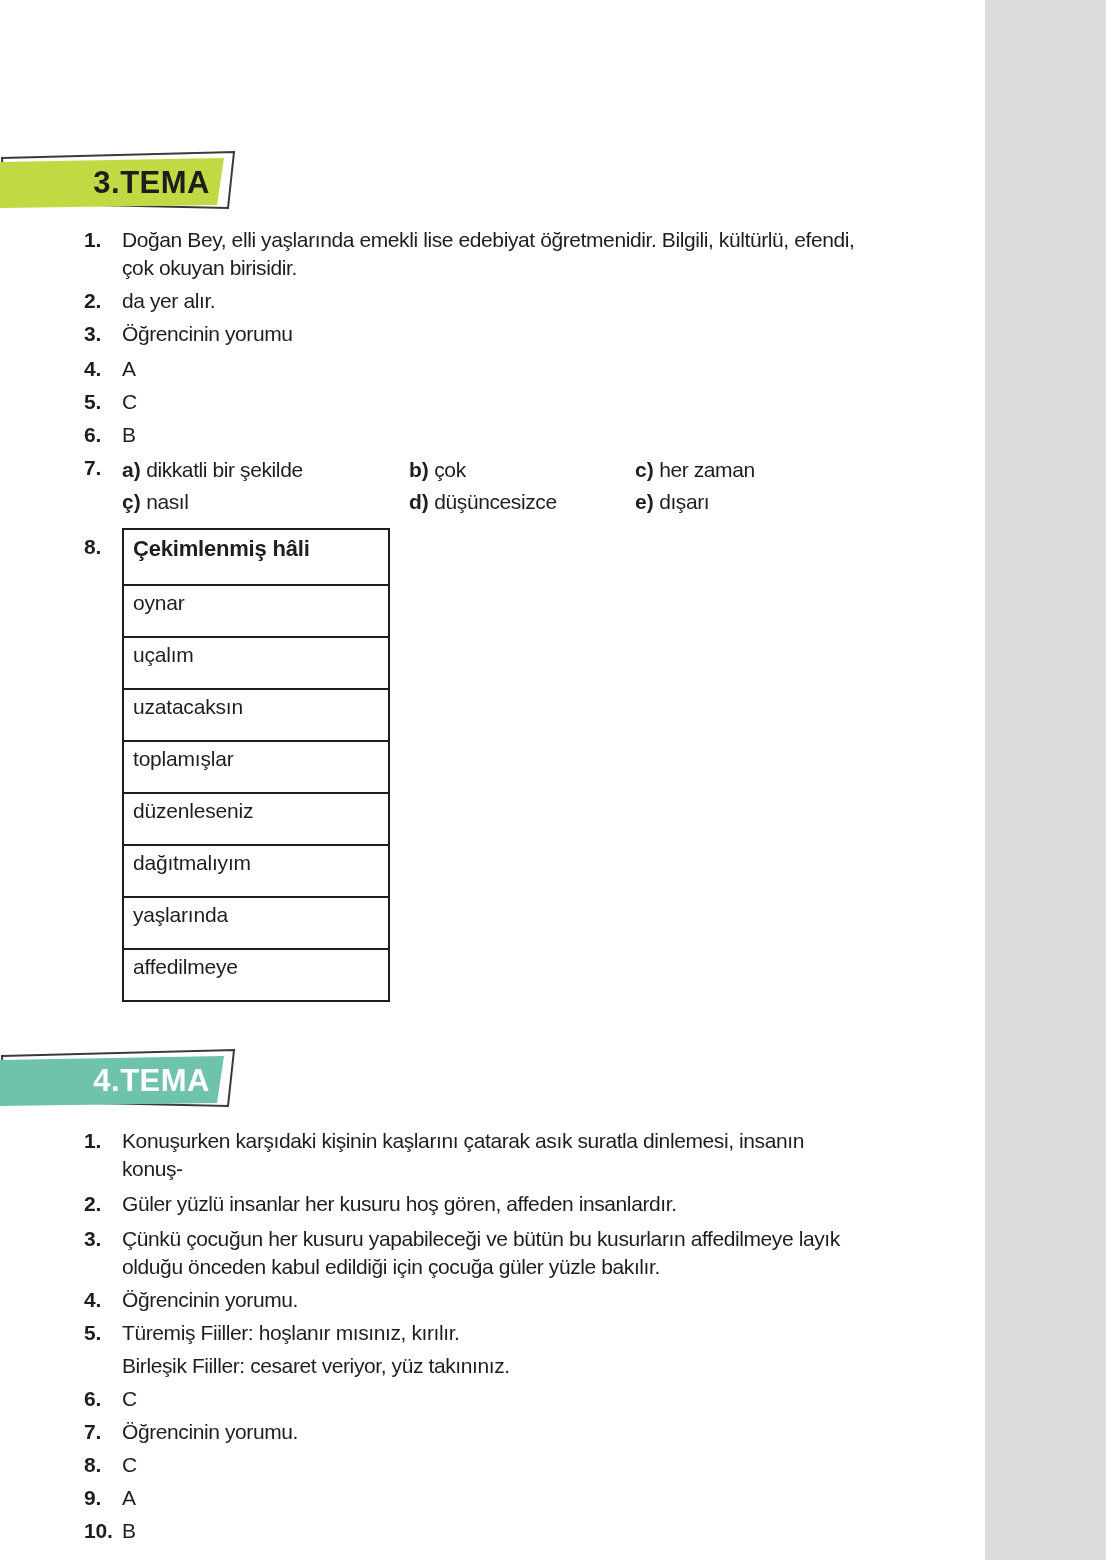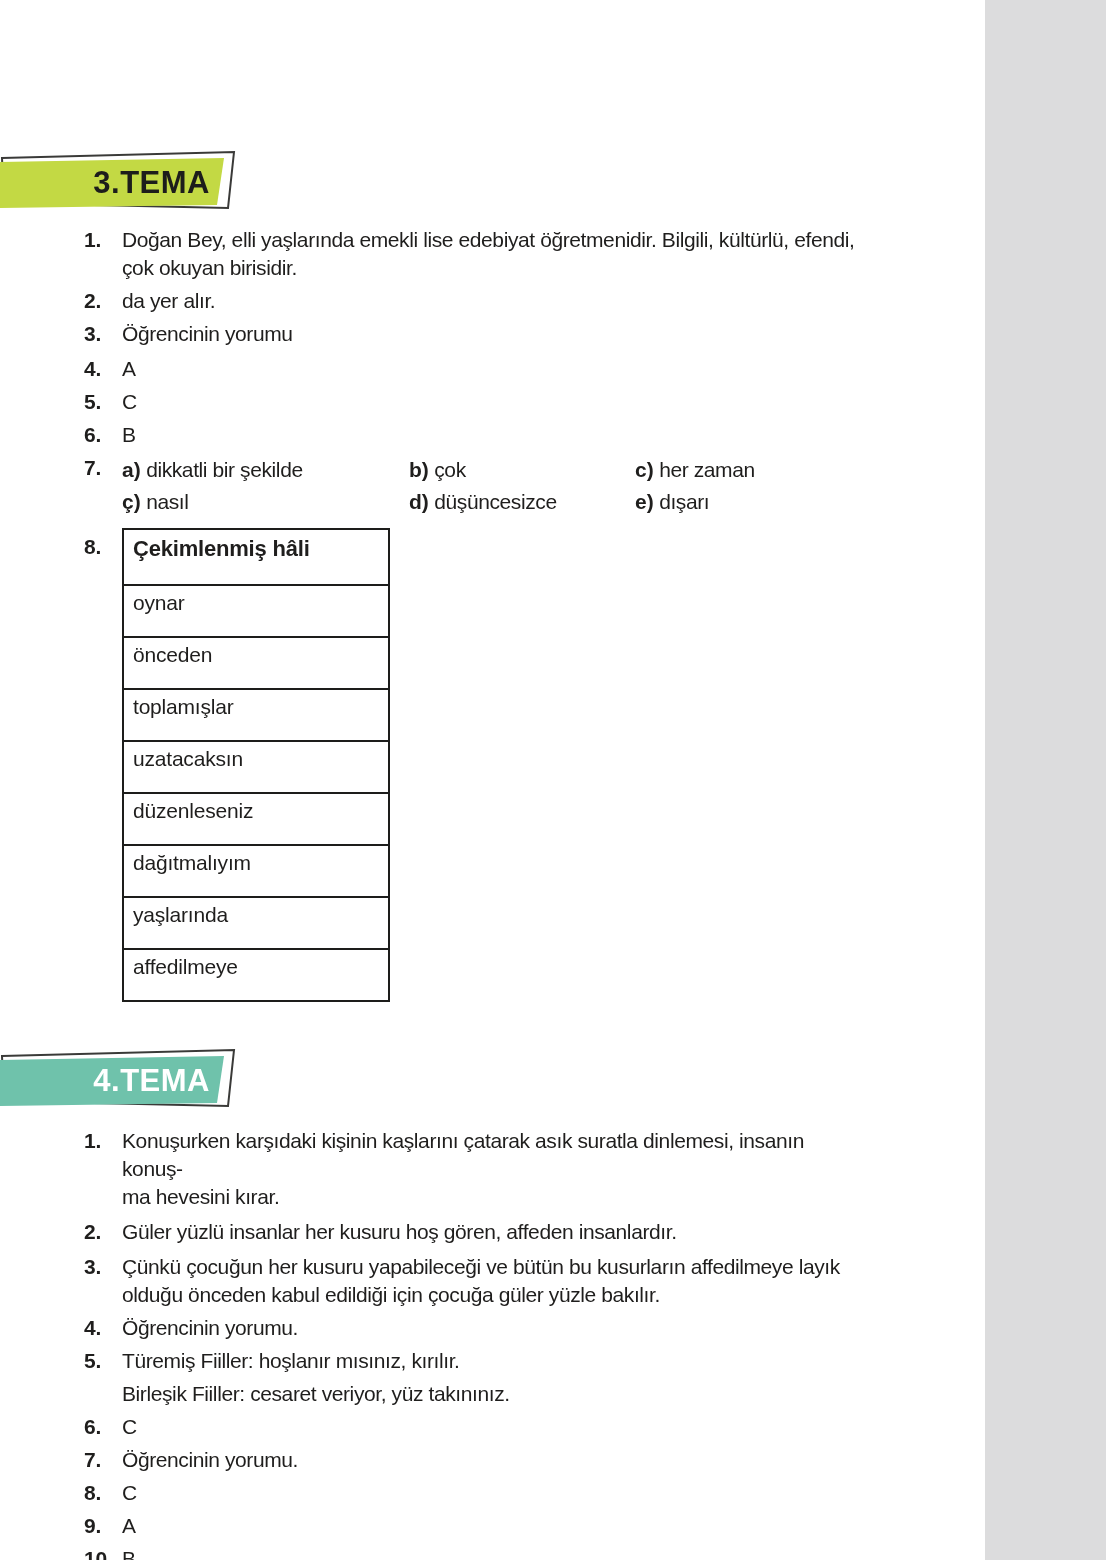--- a/index.html
+++ b/index.html
@@ -167,27 +167,27 @@
         <div class="body">
           <table class="conj">
             <tbody>
               <tr>
                   <td class="hdr">Çekimlenmiş hâli</td>
                 </tr>
               <tr>
                   <td>oynar</td>
                 </tr>
               <tr>
-                  <td>önceden</td>
+                  <td>uçalım</td>
+                </tr>
+              <tr>
+                  <td>uzatacaksın</td>
                 </tr>
               <tr>
                   <td>toplamışlar</td>
-                </tr>
-              <tr>
-                  <td>uzatacaksın</td>
                 </tr>
               <tr>
                   <td>düzenleseniz</td>
                 </tr>
               <tr>
                   <td>dağıtmalıyım</td>
                 </tr>
               <tr>
                   <td>yaşlarında</td>
                 </tr>
@@ -207,21 +207,20 @@
         <text x="210" y="43" text-anchor="end" fill="#ffffff">4.TEMA</text>
       </svg>
     </div>
 
     <div class="list list-2">
 
       <div class="item gap2">
         <span class="num">1.</span>
         <div class="body">
           <span class="line">Konuşurken karşıdaki kişinin kaşlarını çatarak asık suratla dinlemesi, insanın konuş-</span>
-          <span class="line">ma hevesini kırar.</span>
         </div>
       </div>
 
       <div class="item gap2">
         <span class="num">2.</span>
         <div class="body">Güler yüzlü insanlar her kusuru hoş gören, affeden insanlardır.</div>
       </div>
 
       <div class="item">
         <span class="num">3.</span>

